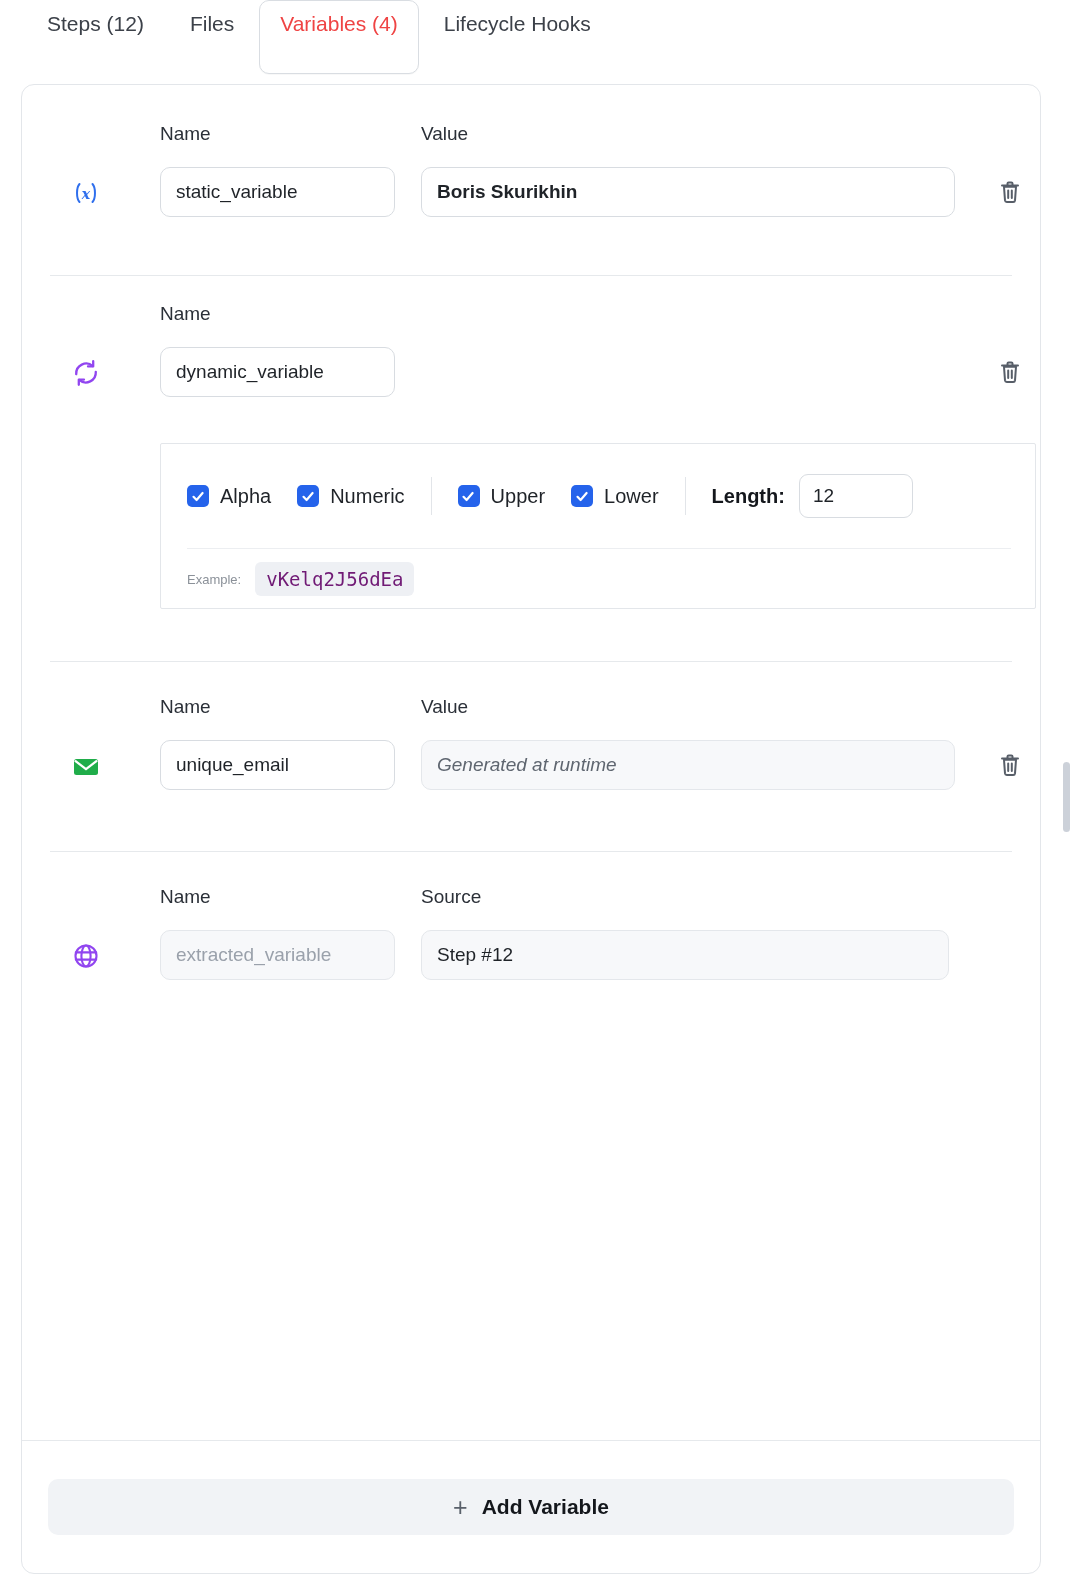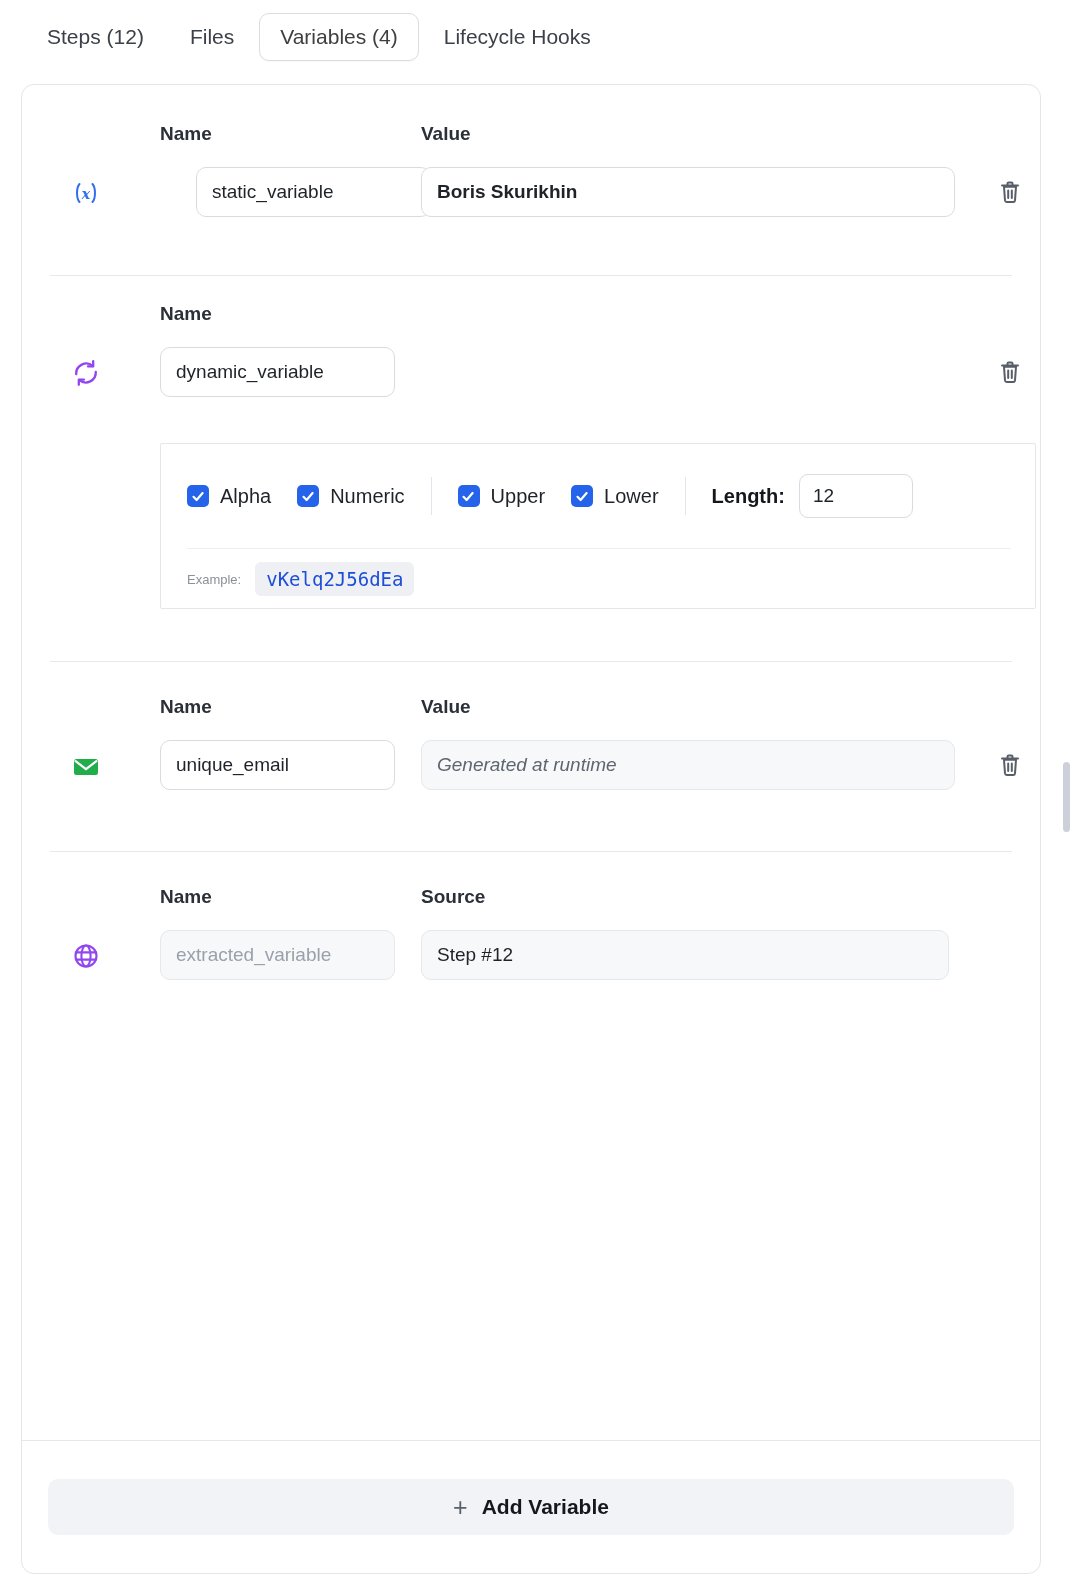--- a/index.html
+++ b/index.html
@@ -9,39 +9,39 @@
     background: #ffffff;
     font-family: "Liberation Sans", sans-serif;
     color: #1f2328;
     overflow: hidden;
   }
 
   
   .tabbar {
     position: absolute; left: 0; top: 0;
     width: 852px; height: 74px;
-    display: flex; align-items: center;
+    display: flex; 
     padding-left: 26px;
     gap: 4px;
   }
   .tab {
     font-size: 21px;
     color: #3c4149;
     padding: 11px 20px;
     border-radius: 10px;
     border: 1px solid transparent;
     background: transparent;
     white-space: nowrap;
     cursor: pointer;
     line-height: 1.15;
   }
   .tab.active {
     background: #ffffff;
     border: 1px solid #d9dde2;
-    color: #404040;
+    color: #ef4444;
     box-shadow: 0 1px 1px rgba(16,24,40,.03);
   }
 
   
   .card {
     position: absolute;
     left: 21px; top: 84px;
     width: 1020px; height: 1490px;
     background: #ffffff;
     border: 1px solid #e3e6ea;
@@ -58,21 +58,20 @@
   .row-icon {
     position: absolute; left: 44px;
     width: 40px; height: 40px;
     display: flex; align-items: center; justify-content: center;
   }
   .fld-label {
     position: absolute;
     font-size: 19px;
     color: #2b3038;
     white-space: nowrap;
-    font-weight: bold;
   }
   .input {
     position: absolute;
     height: 50px;
     border: 1px solid #d8dce1;
     border-radius: 10px;
     background: #ffffff;
     display: flex; align-items: center;
     padding: 0 15px;
     font-size: 19px;
@@ -134,21 +133,21 @@
   .genfoot {
     position: absolute; left: 26px; top: 104px;
     width: 824px; height: 61px;
     border-top: 1px solid #eceef1;
     display: flex; align-items: center;
     gap: 14px;
   }
   .exlabel { font-size: 13px; color: #8b9199; }
   .exvalue {
     font-family: "DejaVu Sans Mono", monospace;
-    font-size: 19px; color: #1d4ed8;
+    font-size: 19px; color: #701a75;
     background: #eef0f4;
     padding: 6px 11px; border-radius: 6px;
   }
 
   
   .cardfoot {
     position: absolute; left: 0; bottom: 0;
     width: 1018px; height: 133px;
     border-top: 1px solid #e6e9ec;
     display: flex; align-items: center; justify-content: center;
@@ -194,21 +193,21 @@
 
     <div class="row" style="top:0px;height:190px;">
       <div class="row-icon" style="top:88px;">
         <svg width="32" height="32" viewBox="0 0 32 32" aria-hidden="true">
           <path d="M9.5 7 C6.2 10.6 6.2 21.4 9.5 25" stroke="#2f6fed" stroke-width="2" fill="none" stroke-linecap="round"></path>
           <path d="M22.5 7 C25.8 10.6 25.8 21.4 22.5 25" stroke="#2f6fed" stroke-width="2" fill="none" stroke-linecap="round"></path>
           <text x="16" y="21.5" font-family="DejaVu Serif, serif" font-style="italic" font-size="14" font-weight="bold" fill="#2f6fed" text-anchor="middle">x</text>
         </svg>
       </div>
       <div class="fld-label" style="left:138px;top:38px;">Name</div>
-      <div class="input" style="left:138px;top:82px;width:235px;margin-left:36px;">static_variable</div>
+      <div class="input" style="left:138px;top:82px;width:235px;">static_variable</div>
       <div class="fld-label" style="left:399px;top:38px;">Value</div>
       <div class="input" style="left:399px;top:82px;width:534px;font-weight:bold;">Boris Skurikhin</div>
       <div class="trash" style="left:971px;top:90px;">
         <svg width="24" height="26" viewBox="0 0 24 26" aria-hidden="true">
           <path d="M4 6.5h16" stroke="#575e68" stroke-width="2" stroke-linecap="round"></path>
           <path d="M9.5 6.5V4.6c0-.6.5-1.1 1.1-1.1h2.8c.6 0 1.1.5 1.1 1.1v1.9" stroke="#575e68" stroke-width="2" fill="none" stroke-linecap="round"></path>
           <path d="M6 7.8h12l-1 13.6c-.1 1-.9 1.6-1.8 1.6H8.8c-.9 0-1.7-.7-1.8-1.6L6 7.8z" stroke="#575e68" stroke-width="2" fill="none" stroke-linejoin="round"></path>
           <path d="M10.2 11.5v7.6M13.8 11.5v7.6" stroke="#575e68" stroke-width="2" stroke-linecap="round"></path>
         </svg>
       </div>

